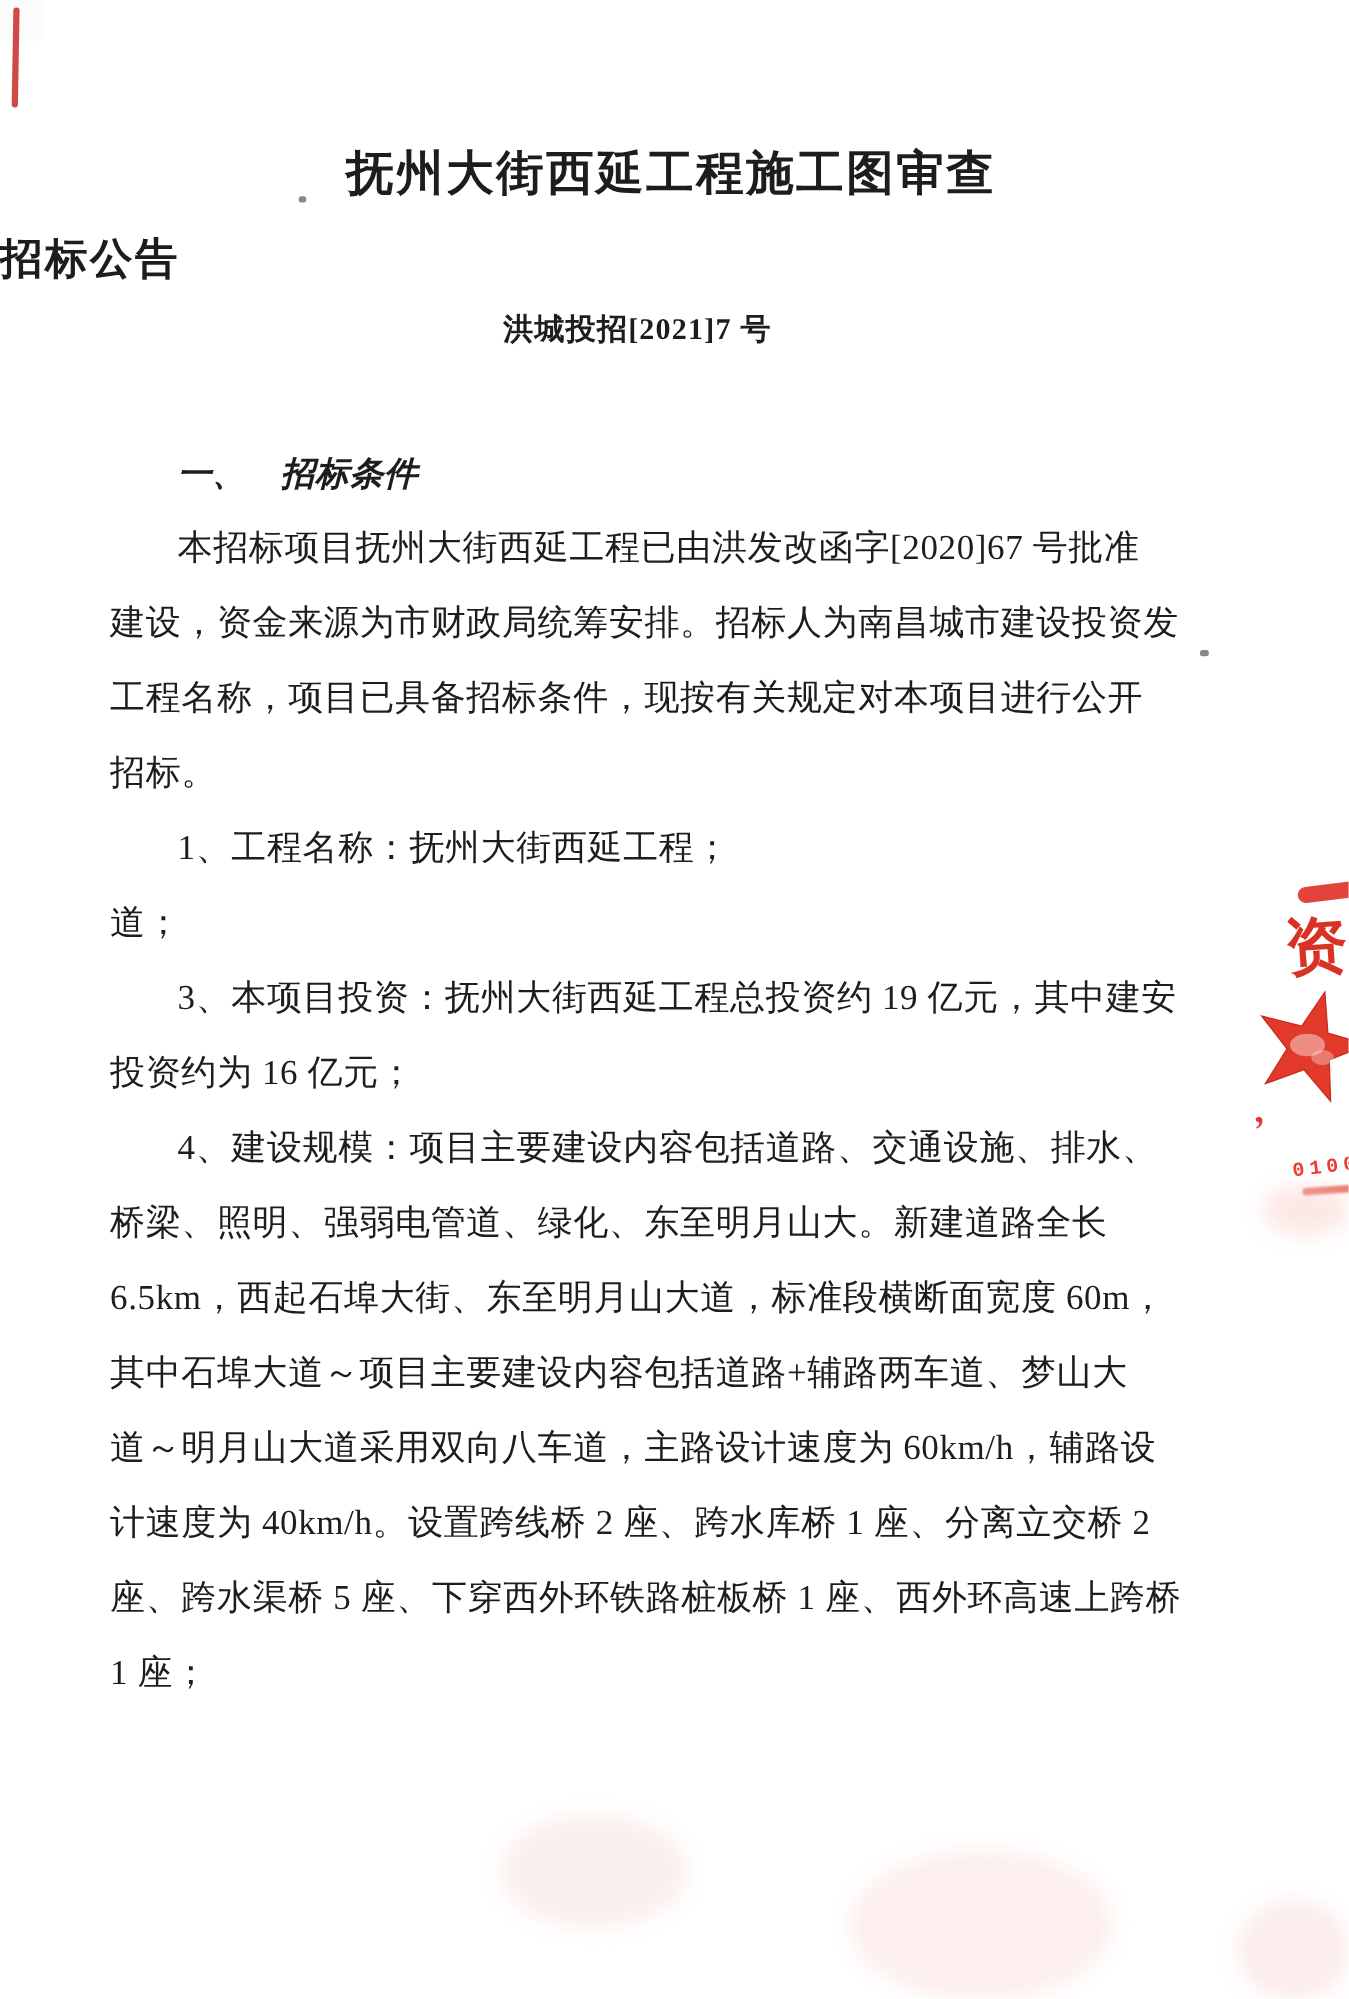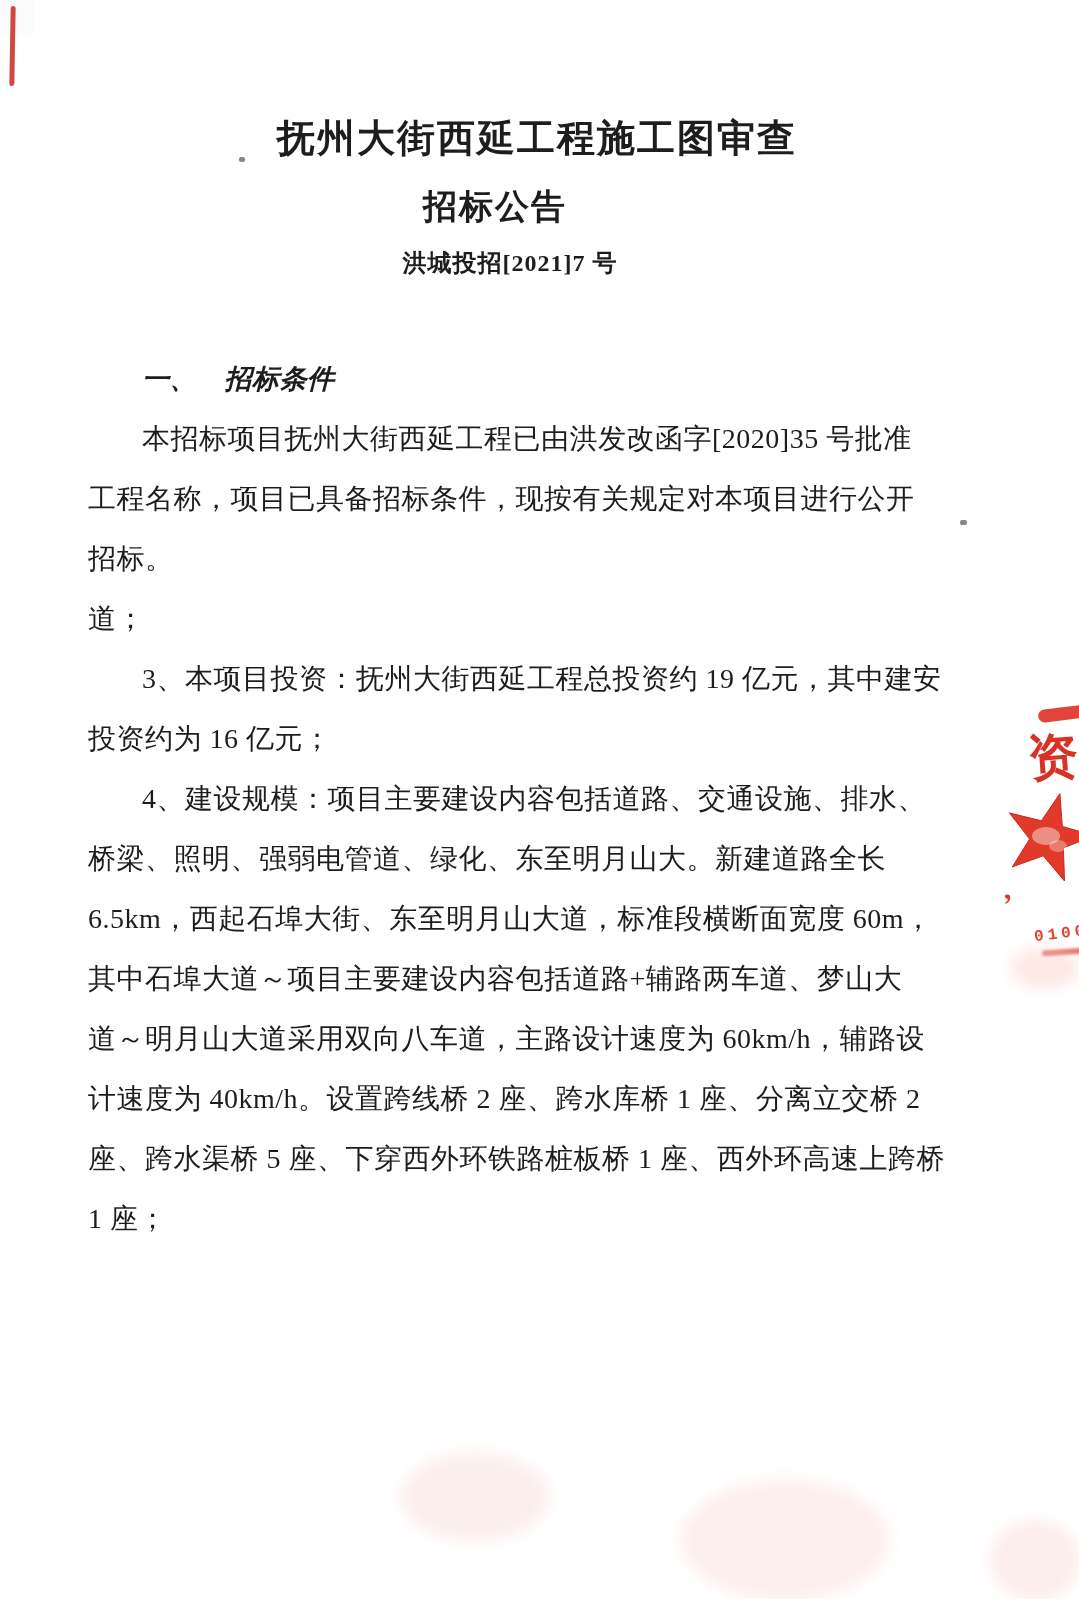--- a/index.html
+++ b/index.html
@@ -16,21 +16,21 @@
     background:#fbfbfc;
   }
   
   .title1{
     position:absolute;top:113px;left:0;width:990px;
     text-align:center;font-size:38px;font-weight:bold;
     letter-spacing:2px;white-space:nowrap;padding-left:42px;
   }
   .title2{
     position:absolute;top:184px;left:0;width:990px;
-    text-align:center;font-size:34px;font-weight:bold;
+    text-align:left;font-size:34px;font-weight:bold;
     letter-spacing:2px;
   }
   .docnum{
     position:absolute;top:247px;left:15px;width:990px;
     text-align:center;font-size:24px;font-weight:bold;
     letter-spacing:1px;
   }
   
   .body-text{
     position:absolute;left:88px;top:349px;width:905px;
@@ -99,23 +99,25 @@
   <div class="red-pen-mark"></div>
   <div class="speck-title"></div>
   <div class="speck-right"></div>
 
   <div class="title1">抚州大街西延工程施工图审查</div>
   <div class="title2">招标公告</div>
   <div class="docnum">洪城投招[2021]7 号</div>
 
   <div class="body-text">
     <div class="line heading">一、　招标条件</div>
-    <div class="line indent">本招标项目抚州大街西延工程已由洪发改函字[2020]35 号批准</div>
+    <div class="line indent">本招标项目抚州大街西延工程已由洪发改函字[2020]67 号批准</div>
+    <div class="line">建设，资金来源为市财政局统筹安排。招标人为南昌城市建设投资发</div>
     <div class="line">工程名称，项目已具备招标条件，现按有关规定对本项目进行公开</div>
     <div class="line">招标。</div>
+    <div class="line indent">1、工程名称：抚州大街西延工程；</div>
     <div class="line">道；</div>
     <div class="line indent">3、本项目投资：抚州大街西延工程总投资约 19 亿元，其中建安</div>
     <div class="line">投资约为 16 亿元；</div>
     <div class="line indent">4、建设规模：项目主要建设内容包括道路、交通设施、排水、</div>
     <div class="line">桥梁、照明、强弱电管道、绿化、东至明月山大。新建道路全长</div>
     <div class="line">6.5km，西起石埠大街、东至明月山大道，标准段横断面宽度 60m，</div>
     <div class="line">其中石埠大道～项目主要建设内容包括道路+辅路两车道、梦山大</div>
     <div class="line">道～明月山大道采用双向八车道，主路设计速度为 60km/h，辅路设</div>
     <div class="line">计速度为 40km/h。设置跨线桥 2 座、跨水库桥 1 座、分离立交桥 2</div>
     <div class="line">座、跨水渠桥 5 座、下穿西外环铁路桩板桥 1 座、西外环高速上跨桥</div>

